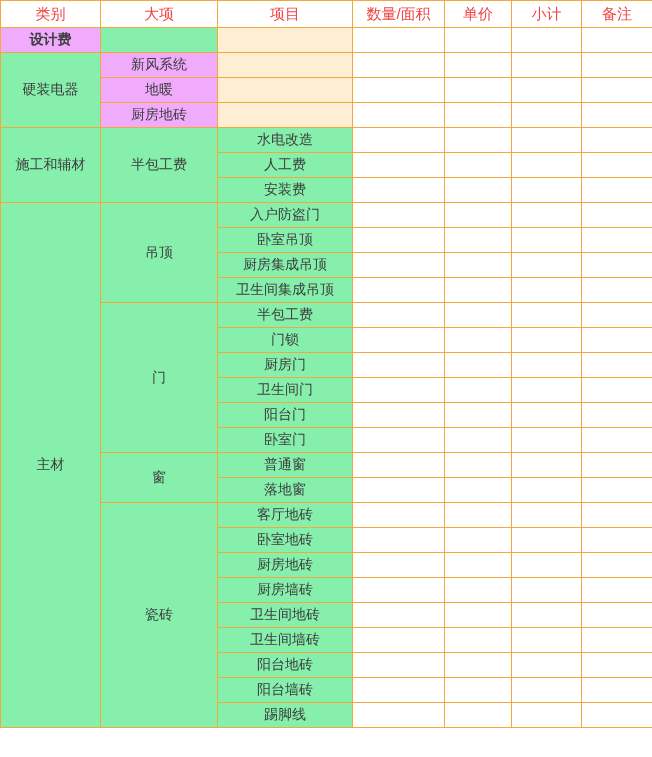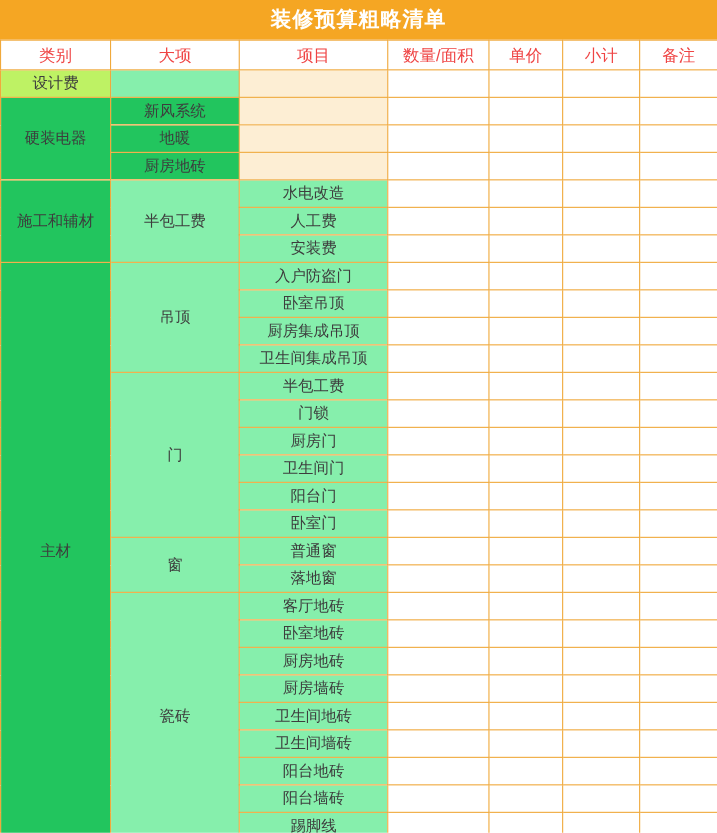--- a/index.html
+++ b/index.html
@@ -44,31 +44,32 @@
     white-space: nowrap;
   }
   tr.header-row td {
     background: #ffffff;
     font-weight: normal;
     font-size: 15px;
     height: 26px;
     color: #ef4444;
   }
   td.cat {
-    background: #22c55e;
+    background: #86efac;
   }
   td.cat-faded {
-    background: #bef264;
+    background: #f0abfc;
     color: #c9a97a;
+    font-weight: bold;
   }
   td.major {
     background: #86efac;
   }
   td.major-faded {
-    background: #22c55e;
+    background: #f0abfc;
     color: #c9a97a;
   }
   td.item {
     background: #86efac;
   }
   td.item-empty {
     background: #fdeed4;
   }
   td.blank {
     background: #ffffff;
@@ -79,21 +80,20 @@
   col.c-item  { width: 135px; }
   col.c-qty   { width: 92px; }
   col.c-price { width: 67px; }
   col.c-sub   { width: 70px; }
   col.c-note  { width: 71px; }
 </style>
 </head>
 <body>
 
 <div id="sheet">
-  <div class="title-bar">装修预算粗略清单</div>
   <table class="budget">
     <colgroup>
       <col class="c-cat">
         <col class="c-major">
         <col class="c-item">
       <col class="c-qty">
         <col class="c-price">
         <col class="c-sub">
         <col class="c-note">
     </colgroup>

